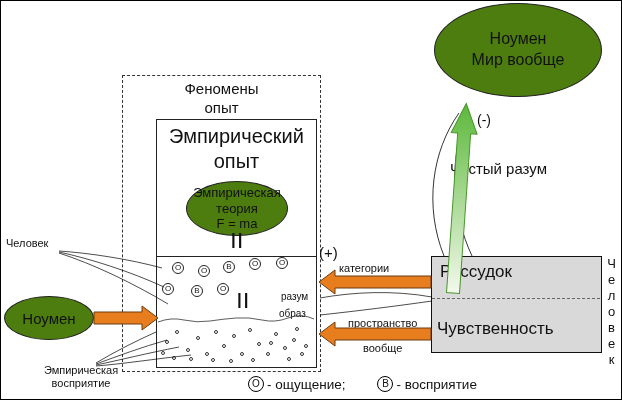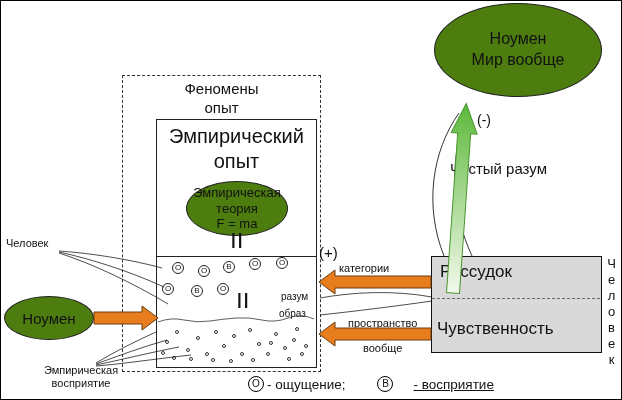--- a/index.html
+++ b/index.html
@@ -150,21 +150,21 @@
     <div class="dashline" style="left:0; top:41px; width:168px;"></div>
     <div class="lbl" style="left:5px; top:62px; font-size:17px;">Чувственность</div>
   </div>
 
   <div class="vertical" style="left:603px; top:255px; height:100px;">Человек</div>
 
   <div style="position:absolute; left:247px; top:375px; display:flex; align-items:center; font-size:13.5px;">
     <span class="circle-letter">О</span>
     <span style="margin-left:3px;">- ощущение;</span>
     <span class="circle-letter" style="margin-left:32px;">В</span>
-    <span style="margin-left:20px;text-decoration:underline;">- восприятие</span>
+    <span style="margin-left:3px;">- восприятие</span>
   </div>
 
   <svg class="overlay" width="622" height="400" viewBox="0 0 622 400">
     <defs>
       <linearGradient id="gg" x1="0" y1="1" x2="0" y2="0">
         <stop offset="0" stop-color="#f3f9ec"></stop>
         <stop offset="1" stop-color="#5cb83a"></stop>
       </linearGradient>
     </defs>
 

